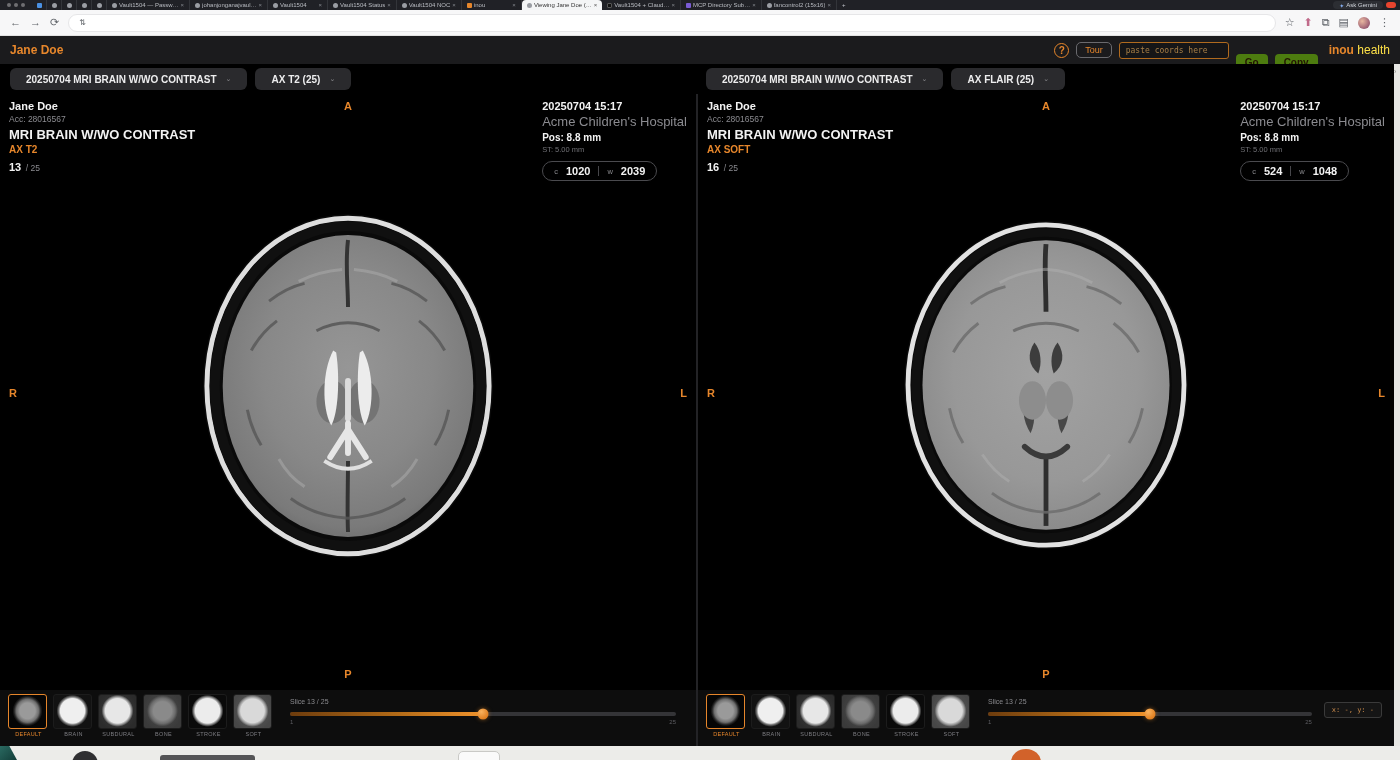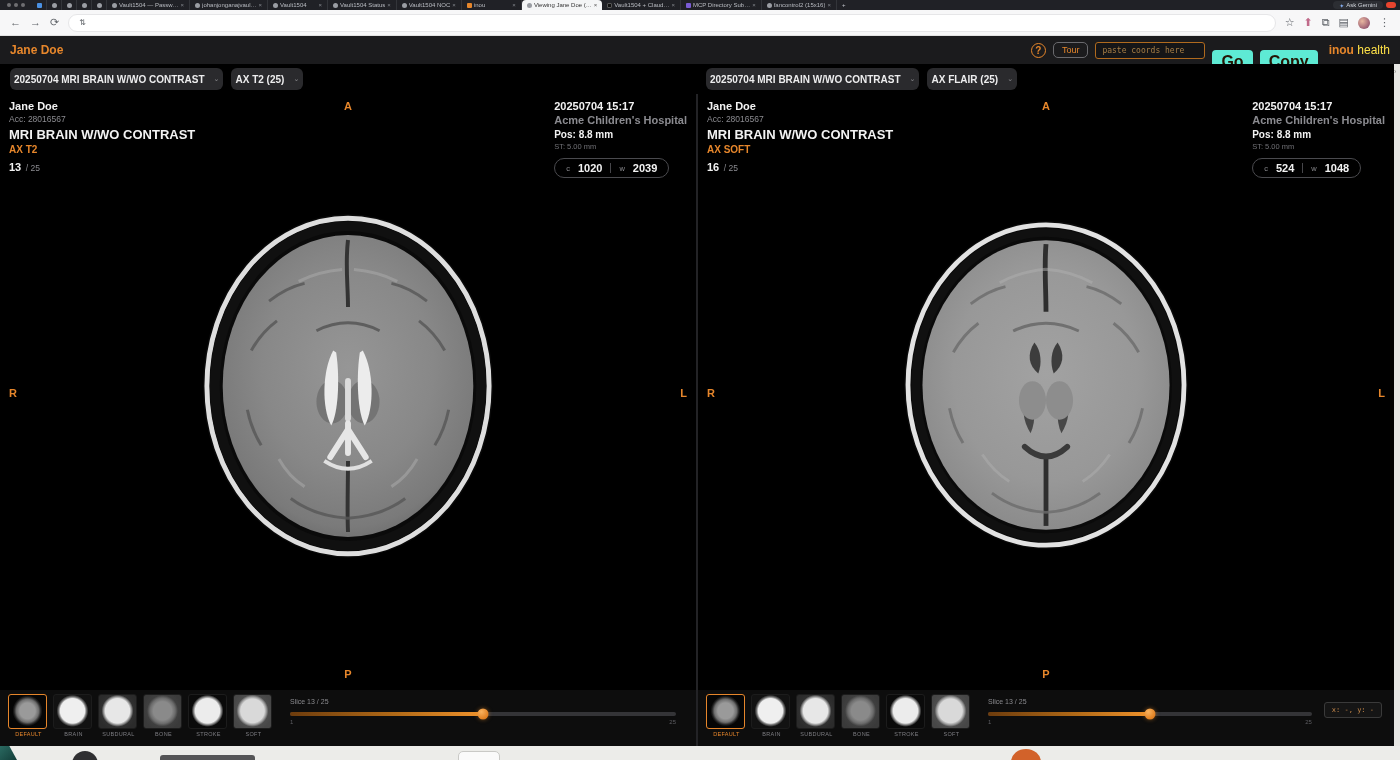--- a/index.html
+++ b/index.html
@@ -60,53 +60,53 @@
     font-size:8px; font-weight:bold; display:flex; align-items:center; justify-content:center; line-height:1; }
   .sync-label { font-size:9px; color:#8d8d92; }
   .hdr-right { margin-left:auto; display:flex; align-items:center; gap:7px; }
   .help-circle { width:15px; height:15px; border:1.5px solid #e6862b; border-radius:50%; color:#e6862b;
     font-size:10px; font-weight:bold; display:flex; align-items:center; justify-content:center; }
   .tour-btn { border:1px solid #6a6a6e; border-radius:5px; color:#e6862b; font-size:9px;
     padding:2px 8px; background:transparent; }
   .coords-input { width:110px; height:17px; background:#151517; border:1px solid #b06a1e; border-radius:3px;
     color:#d7d7d7; font-family:"DejaVu Sans Mono", monospace; font-size:8px; padding:0 6px; }
   .coords-input::placeholder { color:#a87f46; }
-  .orange-btn { background:#5eead4; color:#241403; border:none; border-radius:4px;
-    font-size:16px; font-weight:bold; padding:3px 9px;margin-top:24px; }
+  .orange-btn { background:#4d7c0f; color:#241403; border:none; border-radius:4px;
+    font-size:10px; font-weight:bold; padding:3px 9px;margin-top:24px; }
   .logo { font-size:12px; margin-left:4px; }
   .logo .brand { color:#e6862b; font-weight:bold; }
   .logo .suffix { color:#fde047;margin-top:15px; }
 
   
   .selector-row { position:absolute; top:64px; left:0; right:0; height:30px; background:#000; }
   .sel-group { position:absolute; top:4px; display:flex; gap:8px; }
   .sel-group.left { left:10px; } .sel-group.right { left:706px; }
   .pill { background:#2a2a2d; border-radius:6px; height:22px; display:flex; align-items:center;
-    gap:9px; padding:0 4px; font-size:10px; font-weight:bold; color:#ededee; }
+    gap:9px; padding:0 16px; font-size:10px; font-weight:bold; color:#ededee; }
   .pill .chev { color:#8a8a8e; font-size:7px; font-weight:normal; }
 
   
   .viewports { position:absolute; top:94px; left:0; right:6px; bottom:14px; display:flex; }
   .viewport { position:relative; flex:1; background:#000; overflow:hidden; }
   .vdivider { width:2px; background:#232326; }
 
   .brain-wrap { position:absolute; left:50%; top:45%; transform:translate(-50%,-50%); }
 
   .ov { position:absolute; z-index:3; }
   .ov-tl { top:6px; left:9px; }
   .ov-tl .l-name { font-size:11px; font-weight:bold; color:#f2f2f2; }
   .ov-tl .l-acc { font-size:8.5px; color:#8b8b90; margin-top:2px; }
   .ov-tl .l-study { font-size:13px; font-weight:bold; color:#f2f2f2; margin-top:3px; }
   .ov-tl .l-series { font-size:10px; font-weight:bold; color:#e6862b; margin-top:2px; }
   .ov-tl .l-slice { margin-top:2px; }
   .slice-cur { font-size:11px; font-weight:bold; color:#f2f2f2; }
   .slice-suffix { font-size:8.5px; color:#8b8b90; }
   .ov-tr { top:6px; right:9px; text-align:left; }
   .ov-tr .l-dt { font-size:11px; font-weight:bold; color:#f2f2f2; }
-  .ov-tr .l-inst { font-size:11px; color:#8b8b90; margin-top:2px;font-weight:bold; }
+  .ov-tr .l-inst { font-size:13px; color:#8b8b90; margin-top:2px; }
   .ov-tr .l-pos { font-size:10px; font-weight:bold; color:#f2f2f2; margin-top:3px; }
   .ov-tr .l-st { font-size:7.5px; color:#707075; margin-top:2px; }
   .cw-pill { display:inline-flex; align-items:center; gap:8px; border:1px solid #4a4a4e;
     border-radius:11px; padding:3px 11px; margin-top:7px; background:rgba(0,0,0,.4); }
   .cw-lab { font-size:7.5px; color:#8a8a8e; }
   .cw-val { font-size:11px; font-weight:bold; color:#f2f2f2; }
   .cw-div { width:1px; height:10px; background:#46464a; }
 
   .marker { position:absolute; color:#e6862b; font-weight:bold; font-size:11px; z-index:2; }
   .m-a { top:6px; left:50%; transform:translateX(-50%); }

